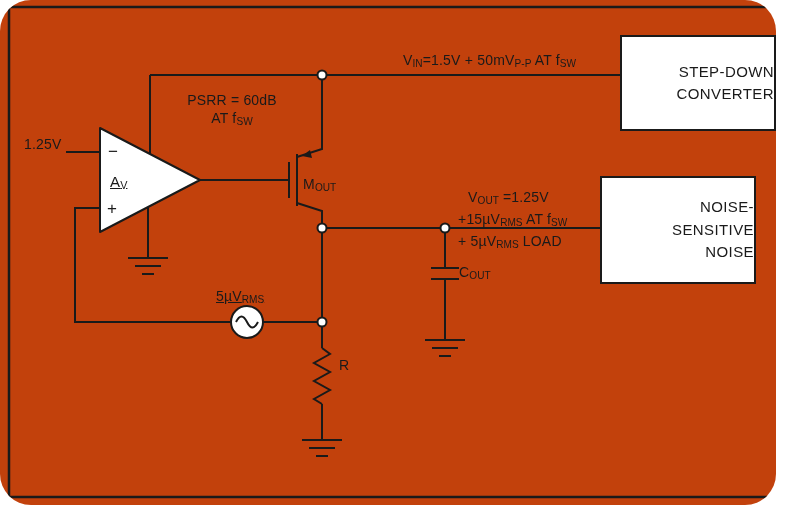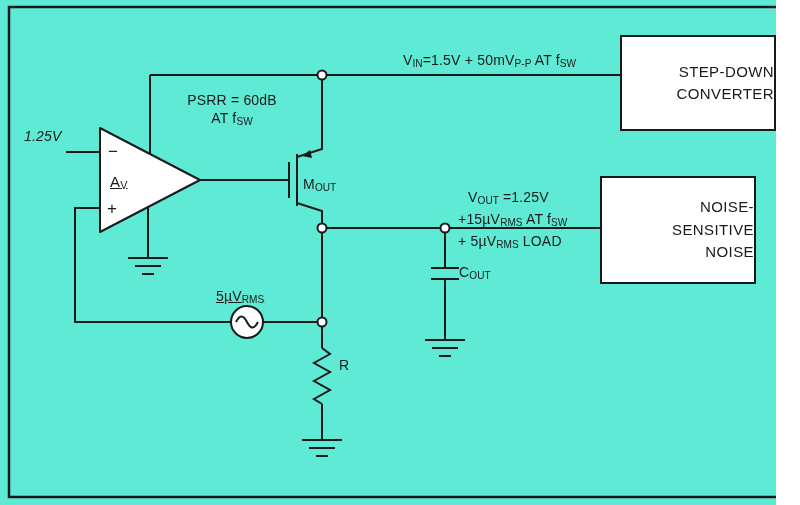--- a/index.html
+++ b/index.html
@@ -1,17 +1,17 @@
 <!DOCTYPE html>
 <html style="--ink: #1a1a1a;"><head>
 <meta charset="utf-8">
 <style>
   html,body{margin:0;padding:0;background:#fff;}
-  .canvas{position:relative;width:776px;height:505px;background:#5eead4;overflow:hidden;
-    font-family:"Liberation Sans",sans-serif;color:var(--ink,#1c1c1c);}
+  .canvas{position:relative;width:776px;height:505px;background:#c2410c;overflow:hidden;
+    font-family:"Liberation Sans",sans-serif;color:var(--ink,#1c1c1c);border-radius:31px;}
   .canvas svg{position:absolute;left:0;top:0;color:var(--ink,#1c1c1c);}
   .lbl{position:absolute;font-size:14px;line-height:1.25;white-space:nowrap;letter-spacing:.2px;}
   .lbl sub{font-size:.72em;vertical-align:-.18em;letter-spacing:0;}
   .center{text-align:center;}
   .box{position:absolute;border:2px solid var(--ink,#1c1c1c);background:#fff;
     display:flex;flex-direction:column;align-items:flex-end;justify-content:center;
     font-size:15px;line-height:1.5;letter-spacing:.4px;text-align:center;}
   .sym{position:absolute;font-size:17px;line-height:1;font-weight:400;}
 </style>
 </head>
@@ -86,21 +86,21 @@
     </g>
   </svg>
 
   <div class="lbl" style="left:403px;top:52px;"><span>V</span><sub>IN</sub><span>=1.5V + 50mV</span><sub>P-P</sub><span> AT f</span><sub>SW</sub></div>
 
   <div class="lbl center" style="left:166px;top:92px;width:132px;">
     <div><span>PSRR = 60dB</span></div>
     <div><span>AT f</span><sub>SW</sub></div>
   </div>
 
-  <div class="lbl" style="left:24px;top:128px;font-style:italic;"><span>1.25V</span></div>
+  <div class="lbl" style="left:24px;top:136px;"><span>1.25V</span></div>
 
   <div class="sym" style="left:108px;top:143px;"><span>−</span></div>
   <div class="sym" style="left:107px;top:200px;"><span>+</span></div>
   <div class="lbl" style="left:110px;top:173px;font-size:15px;text-decoration:underline;"><span>A</span><sub>V</sub></div>
 
   <div class="lbl" style="left:303px;top:176px;"><span>M</span><sub>OUT</sub></div>
 
   <div class="lbl" style="left:458px;top:156px;line-height:19px;">
     <div style="padding-left:10px;margin-top:32px;"><span>V</span><sub>OUT</sub><span> =1.25V</span></div>
     <div><span>+15µV</span><sub>RMS</sub><span> AT f</span><sub>SW</sub></div>

